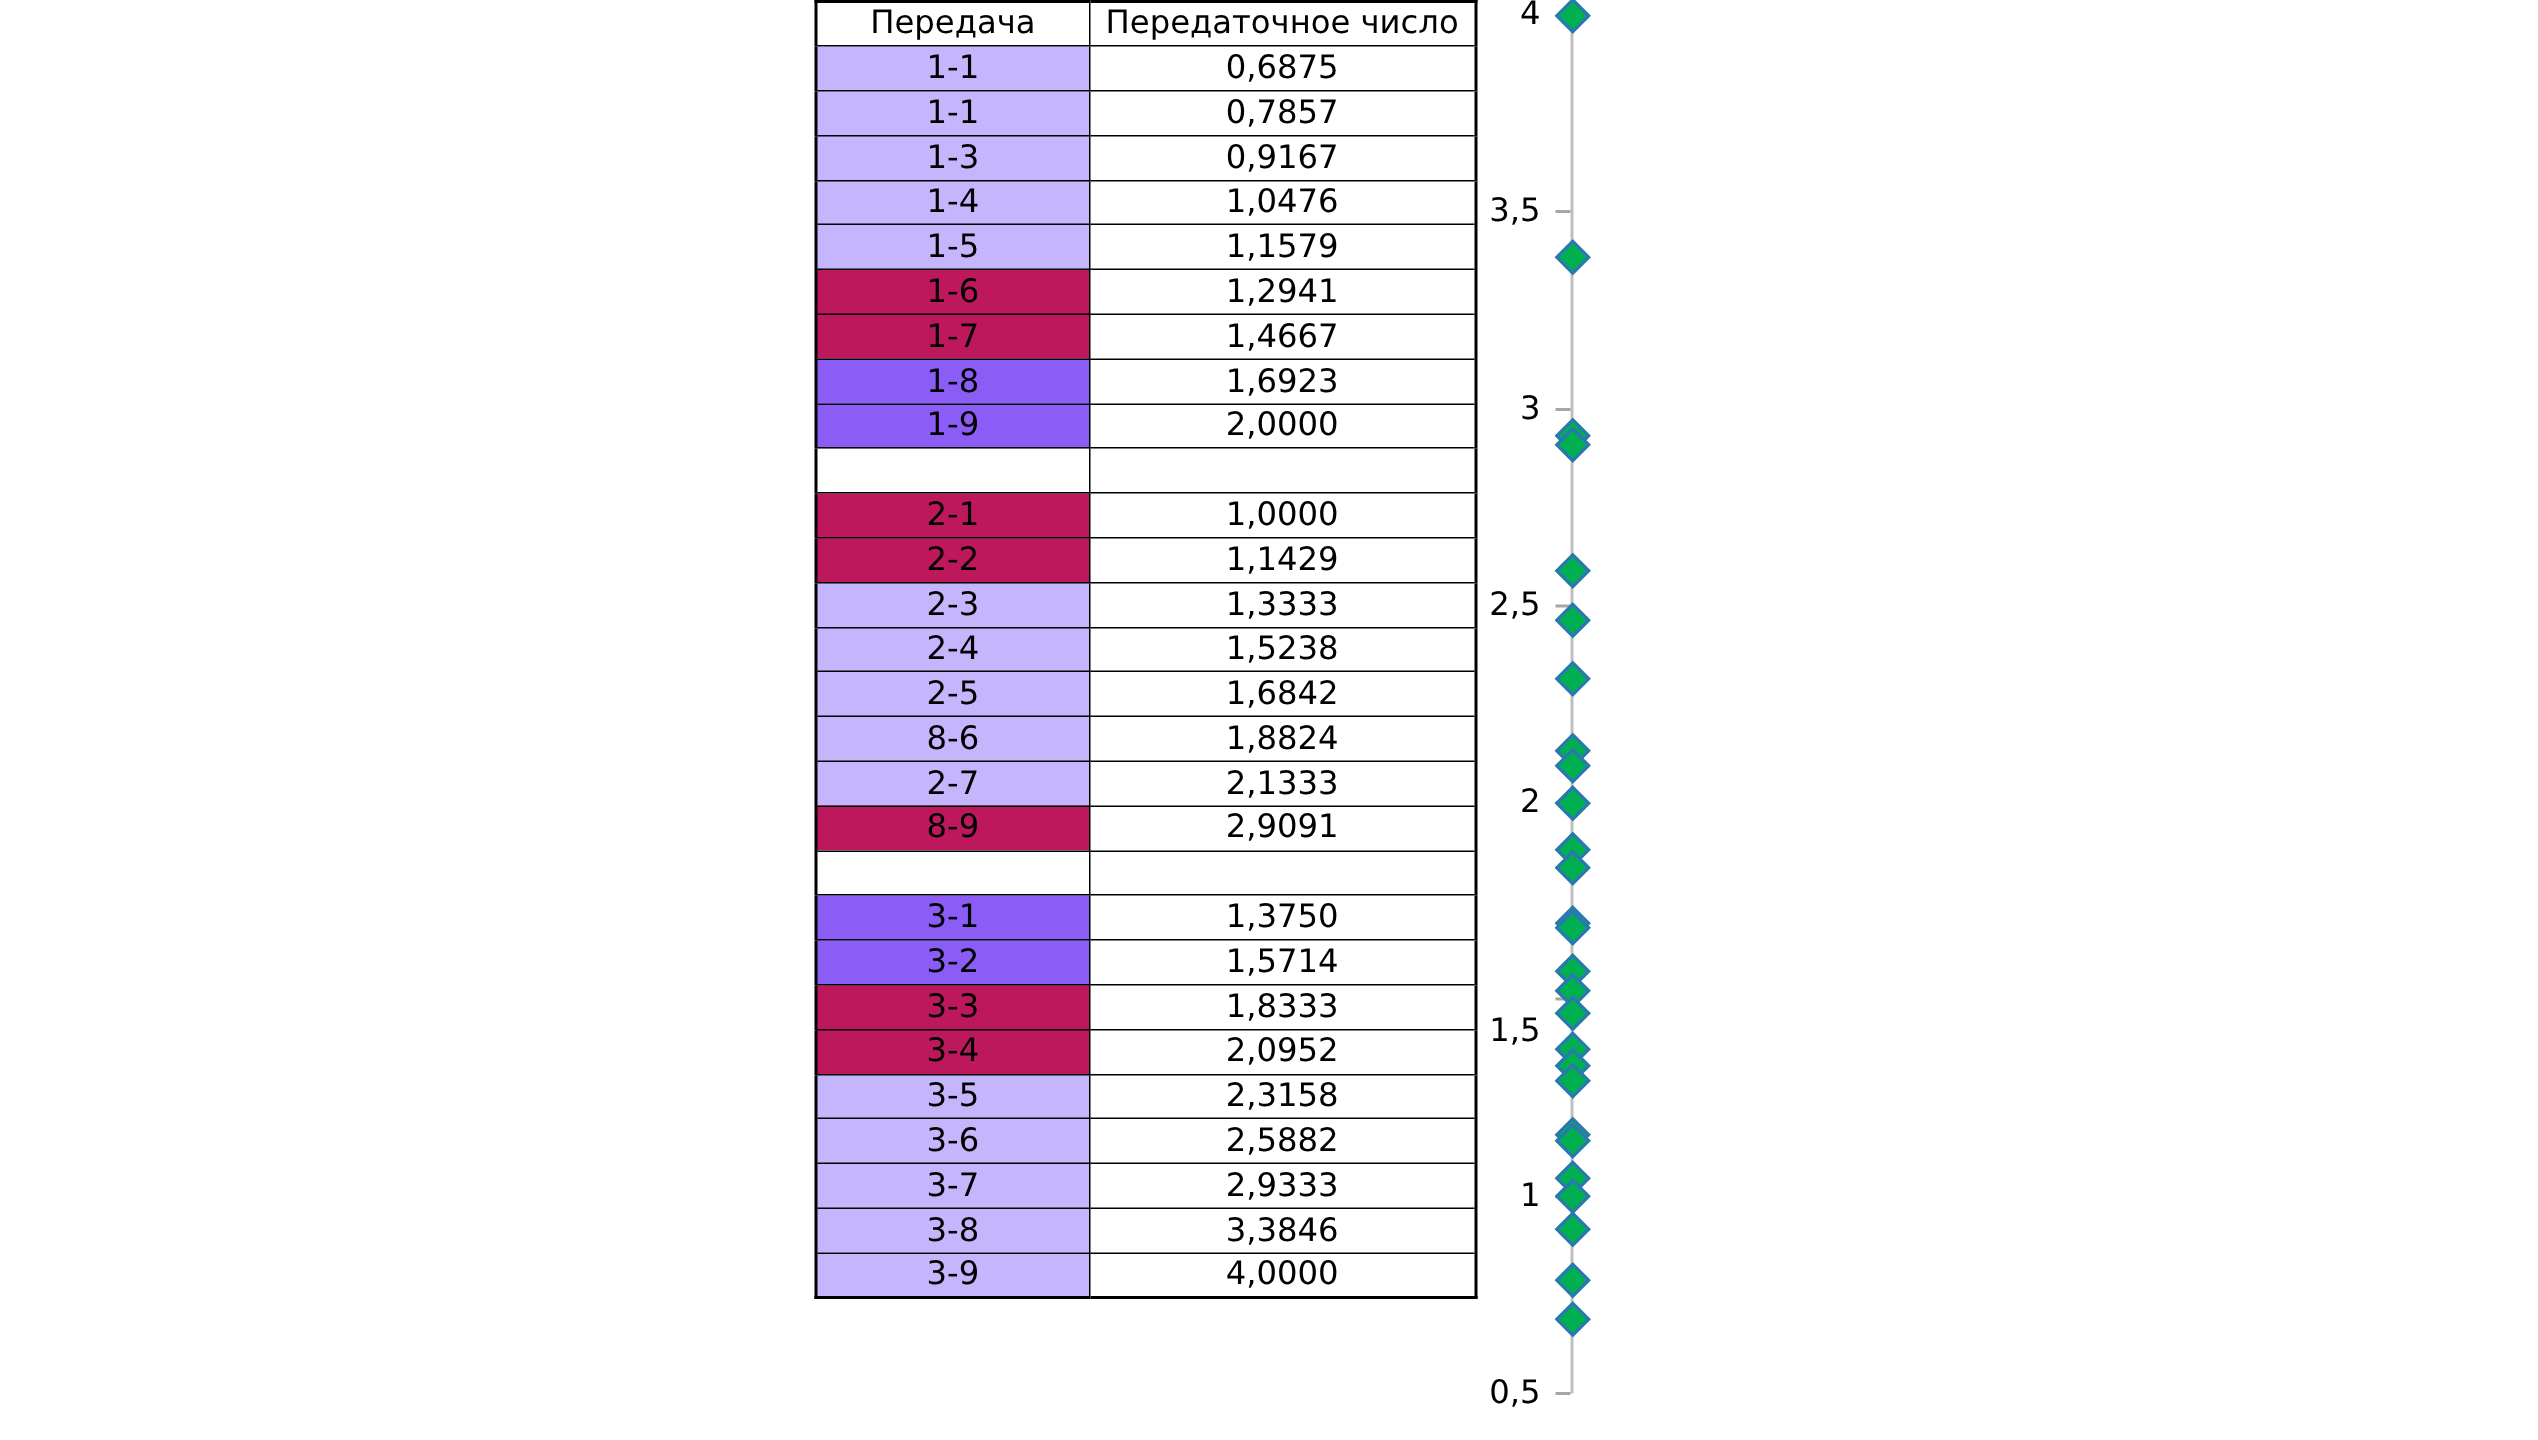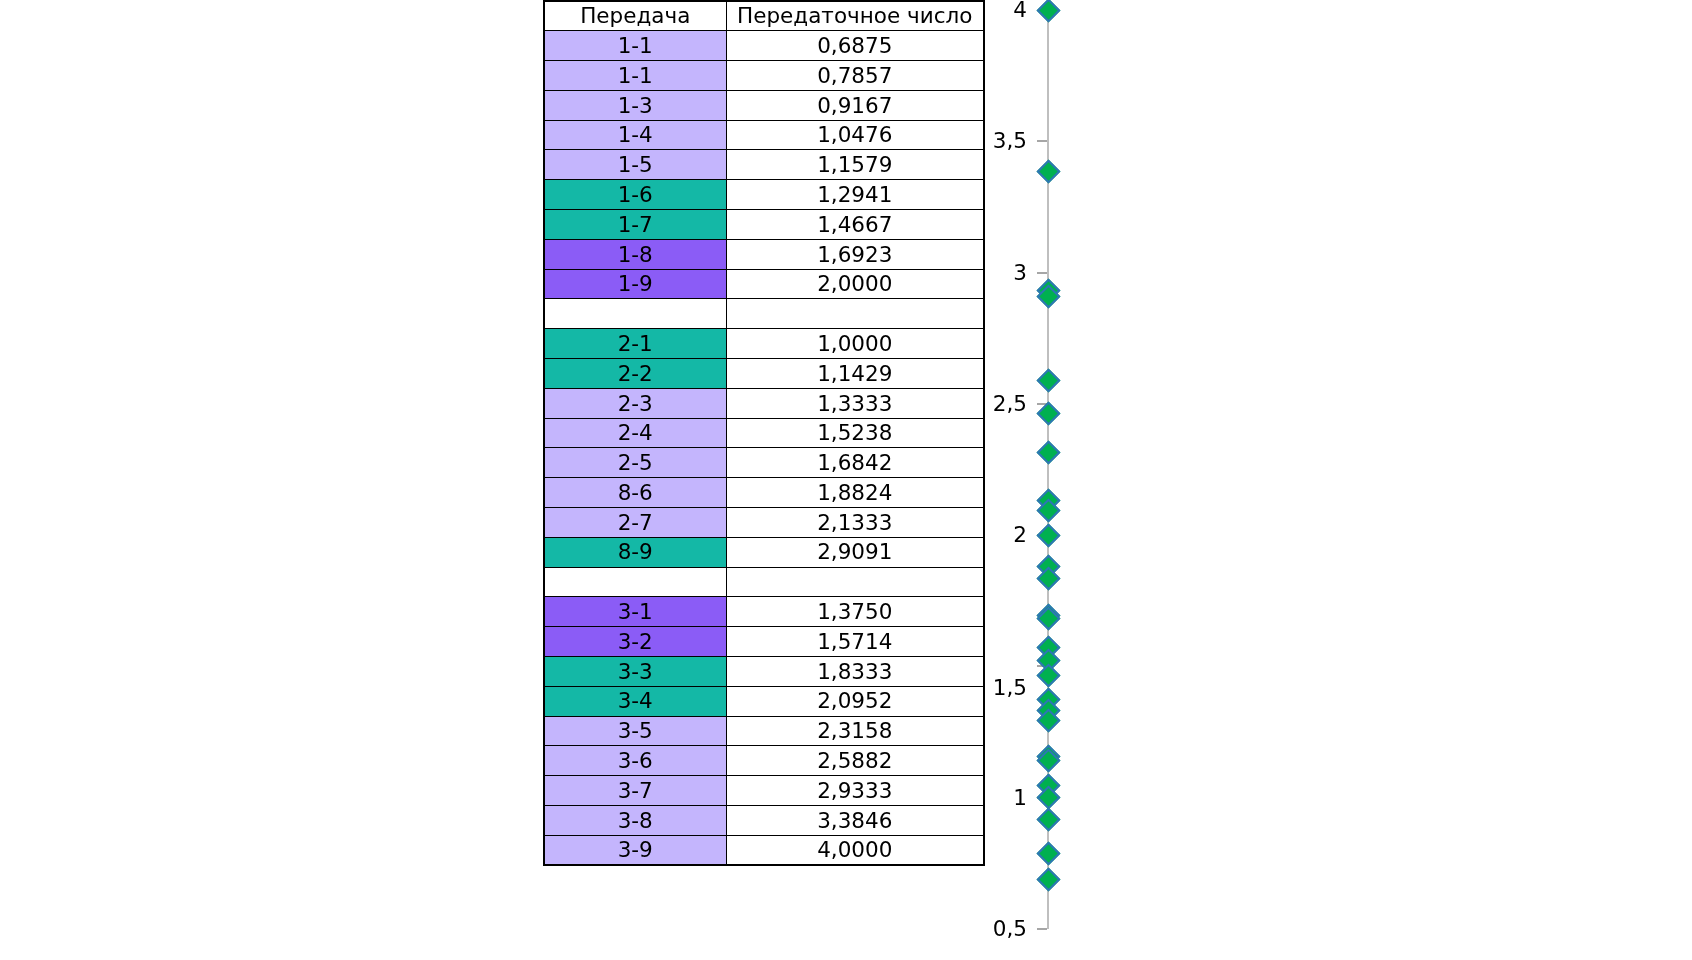--- a/index.html
+++ b/index.html
@@ -46,21 +46,21 @@
     background:#ffffff;
     border-top:2.6px solid #000;
   }
   table.gear-table td.gear{ border-left:2.6px solid #000; }
   table.gear-table td.ratio{ border-right:2.6px solid #000; background:#ffffff;}
   table.gear-table th.th-gear{ border-left:2.6px solid #000; }
   table.gear-table th.th-ratio{ border-right:2.6px solid #000; }
   table.gear-table tr.last td{ border-bottom:2.6px solid #000; }
 
   td.fill-green{ background:#c4b5fd; }
-  td.fill-orange{ background:#14b8a6; }
+  td.fill-orange{ background:#be185d; }
   td.fill-red{ background:#8b5cf6; }
   td.fill-white{ background:#ffffff; }
 
   tr.spacer td{ background:#ffffff; }
 
   
   #chart{
     position:absolute;
     left:983px; top:0px;
     width:160px; height:960px;

